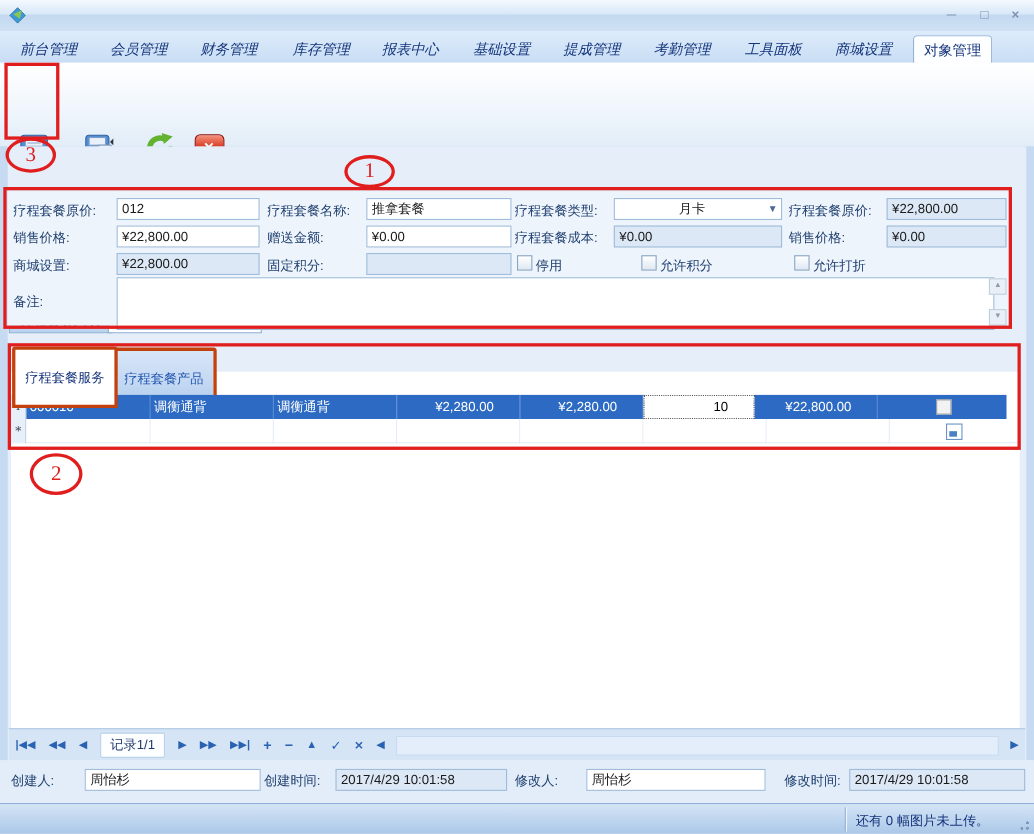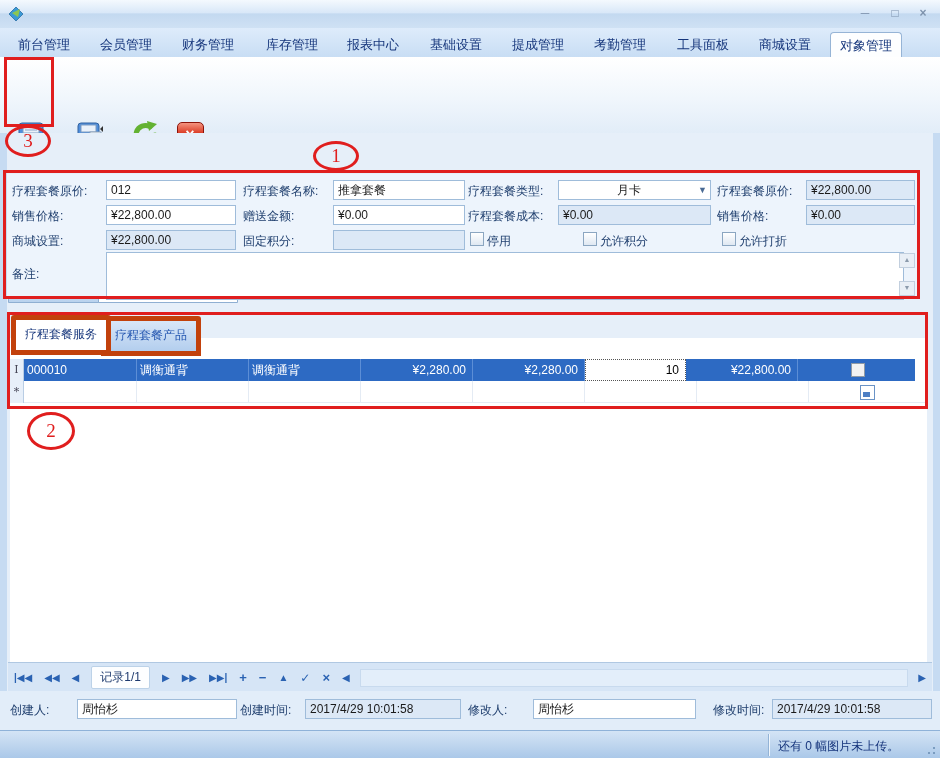--- a/index.html
+++ b/index.html
@@ -12,21 +12,21 @@
   .titlebar{position:absolute;left:0;top:0;width:940px;height:28px;
     background:linear-gradient(#f4f9fe,#d9e8f8 45%,#c3d9f0 50%,#cfe1f4);
     border-bottom:1px solid #a6c2e0;}
   .title-text{position:absolute;left:30px;top:7px;font-size:13px;color:#1b3c7c;}
   .win-btn{position:absolute;top:5px;width:22px;height:16px;text-align:center;
     color:#7e93ad;font-size:12px;font-weight:bold;line-height:16px;cursor:default;}
 
   
   .menubar{position:absolute;left:0;top:28px;width:940px;height:29px;
     background:linear-gradient(#deecfb,#c8ddf4);}
-  .menu-item{position:absolute;top:8px;font-size:13px;color:#15357b;white-space:nowrap;}
+  .menu-item{position:absolute;top:8px;font-size:13px;color:#15357b;white-space:nowrap;font-style:italic;}
   .menu-item-active{position:absolute;left:830px;top:4px;width:70px;height:25px;
     background:#fdfeff;border:1px solid #96b4d6;border-bottom:none;
     border-radius:4px 4px 0 0;text-align:center;line-height:25px;
     font-size:13px;color:#15357b;}
 
   
   .ribbon{position:absolute;left:0;top:57px;width:940px;height:76px;
     background:linear-gradient(#ffffff,#f0f6fc 55%,#e2edf8);
     border-bottom:1px solid #bdd2e9;}
   .rb-btn{position:absolute;top:60px;text-align:center;font-size:12px;color:#1e3a6e;cursor:default;}
@@ -60,33 +60,33 @@
     background:linear-gradient(#ffffff,#dfe8f2);}
   .cb-label{position:absolute;font-size:12px;color:#21406f;}
   .remark-area{position:absolute;left:106px;top:252px;width:792px;height:42px;
     border:1px solid #9fbcda;background:#fff;resize:none;outline:none;
     font-family:"Liberation Sans","DejaVu Sans",sans-serif;font-size:12px;}
   .scroll-arrow{position:absolute;left:899px;width:14px;height:13px;background:#e9eff6;
     border:1px solid #c2cfde;color:#8c9bac;font-size:7px;text-align:center;line-height:12px;}
 
   
   .sub-tab{position:absolute;height:22px;line-height:22px;font-size:12px;
-    padding:4px 9px;border:5px solid #c2410c;border-radius:3px 3px 0 0;white-space:nowrap;font-family:Liberation Mono, monospace;}
+    padding:14px 9px;border:3px solid #c2410c;border-radius:3px 3px 0 0;white-space:nowrap;}
   .sub-tab.active{left:11px;top:315px;background:#fff;color:#15357b;z-index:3;}
   .sub-tab.inactive{left:101px;top:316px;background:linear-gradient(#d8e6f8,#b3ceee);color:#2456b0;}
   .grid-area{position:absolute;left:10px;top:338px;width:917px;height:324px;background:#fff;}
   .grid-row{position:absolute;left:10px;display:flex;}
   .gcell{box-sizing:border-box;font-size:12px;overflow:hidden;white-space:nowrap;}
   .ghead{height:21px;line-height:20px;background:linear-gradient(#f8fbfe,#dce9f6);
     border-right:1px solid #c3d6ea;border-bottom:1px solid #aec6e0;color:#1b3c7c;padding-left:4px;}
   .gsel{height:22px;line-height:22px;background:#2d6ac3;color:#fff;
     border-right:1px solid #5c8ed6;padding-left:3px;}
   .gempty{height:22px;line-height:22px;background:#fff;border-right:1px solid #e4ebf4;
     border-bottom:1px solid #e4ebf4;}
-  .num{text-align:right;padding-right:6px;padding-left:0;}
+  .num{text-align:right;padding-right:23px;padding-left:0;}
   .gutter{background:#e7eff9;border-right:1px solid #b9cde4;text-align:center;
     color:#445;padding-left:0;font-family:"DejaVu Serif",serif;font-size:11px;}
   .qty-edit{background:#fff;color:#000;border:1px dotted #555;line-height:20px;}
   .gcheck{width:12px;height:12px;border:1px solid #8f9aa6;background:#f2f2f2;margin:4px auto 0;}
   .gift-btn{width:13px;height:13px;border:1px solid #6a93c6;background:#fff;margin:4px auto 0;position:relative;}
   .gift-btn::after{content:"";position:absolute;left:2px;bottom:2px;width:7px;height:5px;background:#4d7fc4;}
 
   
   .recnav{position:absolute;left:8px;top:662px;width:924px;height:29px;
     background:#d6e5f6;border-top:1px solid #b0c8e2;display:flex;align-items:center;}

